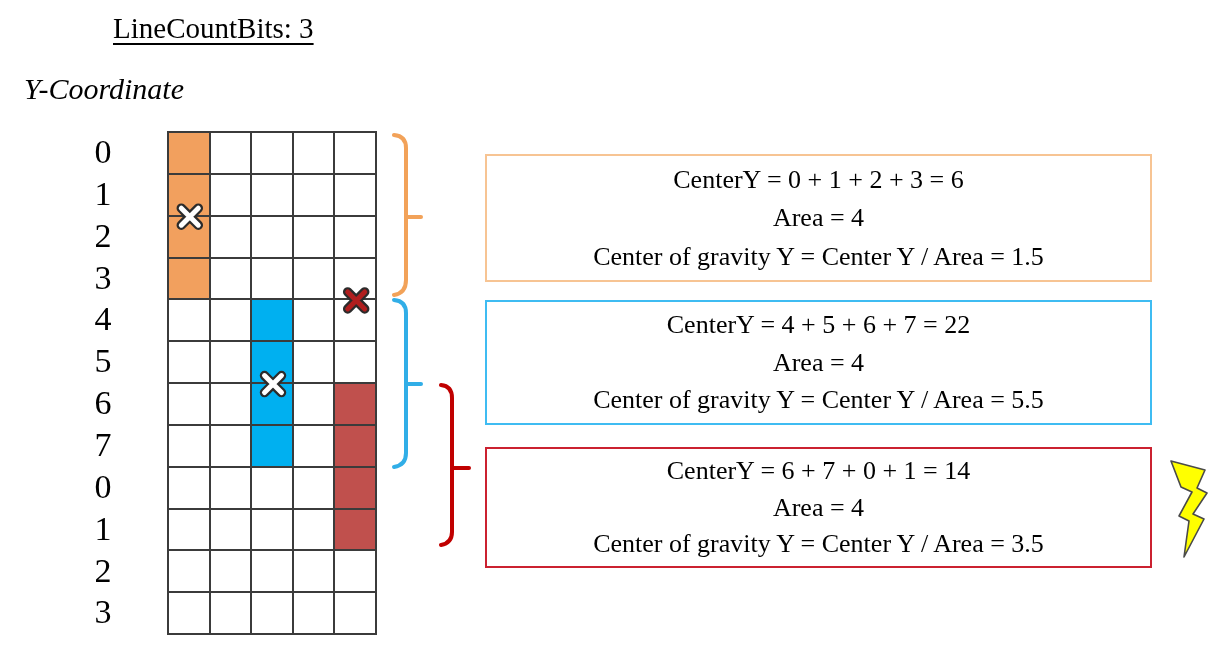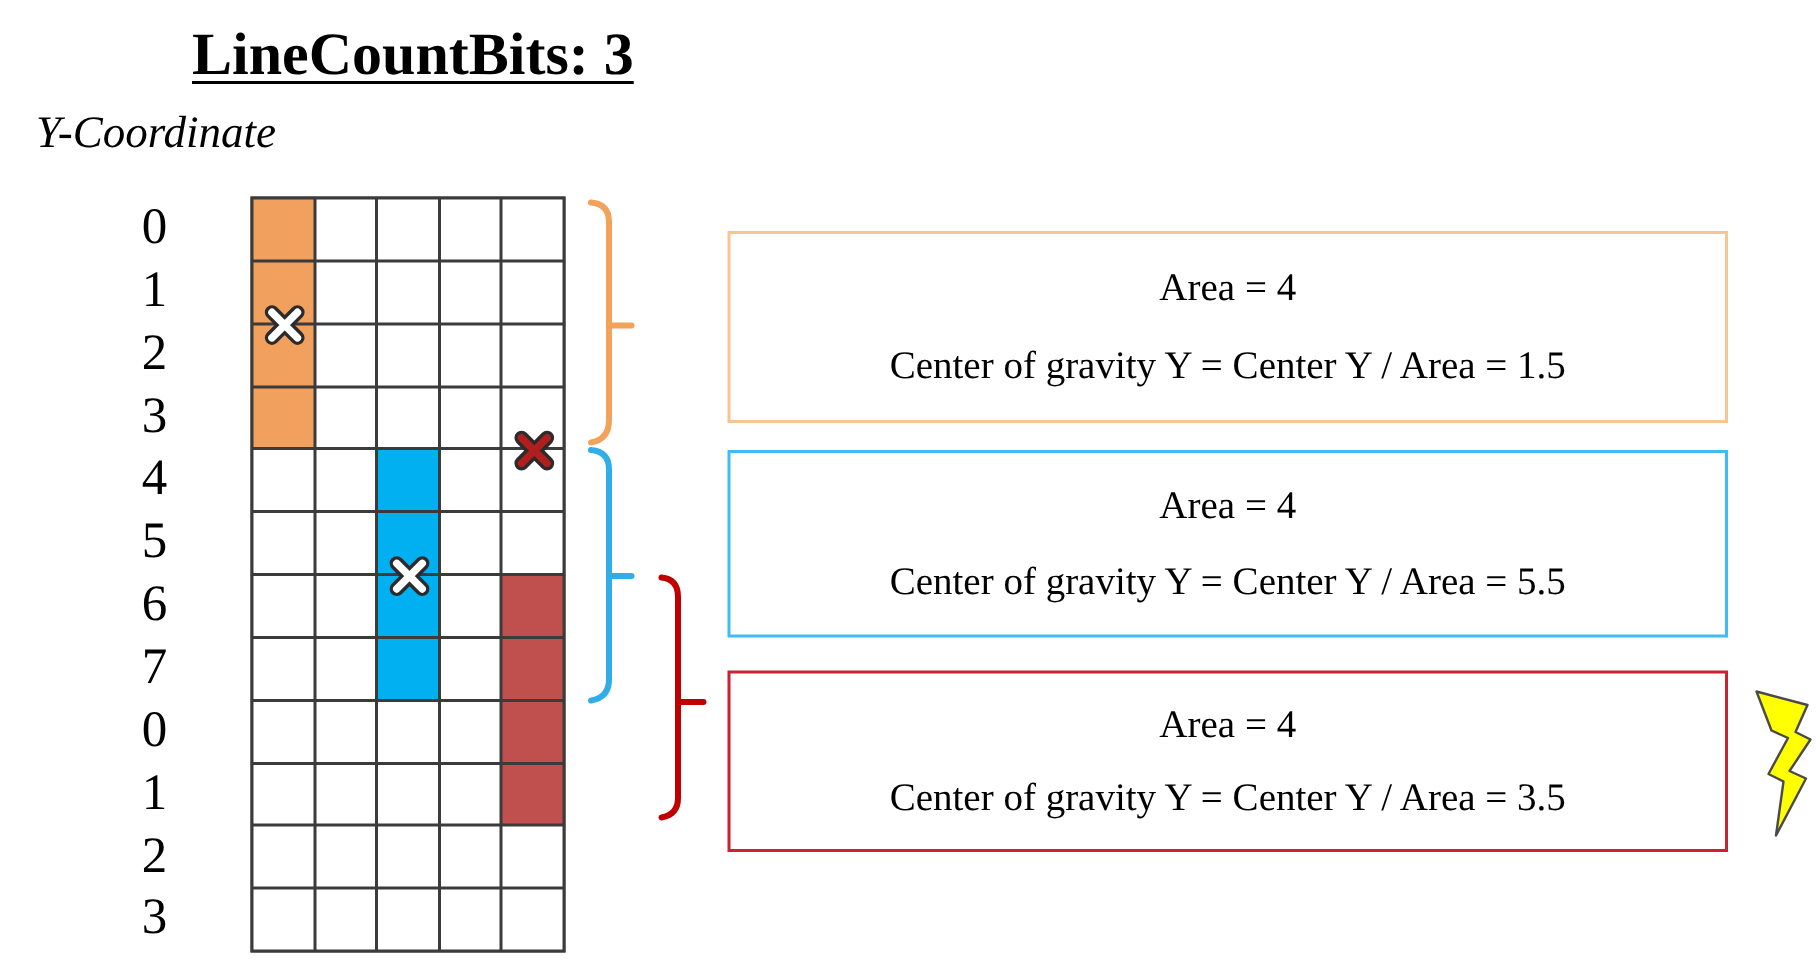--- a/index.html
+++ b/index.html
@@ -1,21 +1,21 @@
 <!DOCTYPE html>
 <html style="--orange: #F2A05E; --orange-box-border: #F7C493; --orange-brace: #F2A259; --blue: #00B0F0; --blue-box-border: #3FBCF2; --blue-brace: #31AEE7; --dark-red: #C0504D; --red-brace: #C00000; --red-box-border: #CB2130; --red-marker: #B01E1E; --marker-outline: #2B2B2B; --lightning-fill: #FFFF00; --grid-line: #3B3B3B; --text: #000000;"><head>
 <meta charset="utf-8">
 <style>
   html,body{margin:0;padding:0;}
   body{
     width:1212px;height:648px;position:relative;background:#ffffff;overflow:hidden;
     font-family:"Liberation Serif", serif;color:#000;
   }
   .title{
-    position:absolute;left:128px;top:12px;font-size:40px;font-weight:bold;
+    position:absolute;left:113px;top:12px;font-size:29px;font-weight:normal;
     text-decoration:underline;text-decoration-thickness:2px;text-underline-offset:5px;
     white-space:nowrap;
   }
   .axis-label{
     position:absolute;left:24px;top:72px;font-size:30px;font-style:italic;white-space:nowrap;text-align:right;
   }
   .row-label{
     position:absolute;left:81px;width:44px;height:42px;line-height:42px;
     text-align:center;font-size:34px;
   }
@@ -148,27 +148,30 @@
         <path d="M264.5,375.6 L281.5,392.6 M281.5,375.6 L264.5,392.6" style="fill:none;stroke:#ffffff;stroke-width:5;stroke-linecap:round;"></path>
       </g>
       <g>
         <path d="M347.70000000000005,291.9 L364.70000000000005,308.9 M364.70000000000005,291.9 L347.70000000000005,308.9" style="fill:none;stroke:var(--marker-outline);stroke-width:9.5;stroke-linecap:round;"></path>
         <path d="M347.70000000000005,291.9 L364.70000000000005,308.9 M364.70000000000005,291.9 L347.70000000000005,308.9" style="fill:none;stroke:var(--red-marker);stroke-width:5;stroke-linecap:round;"></path>
       </g>
     </g>
 </svg>
 
 <div class="fbox orange">
+  <div class="line">CenterY = 0 + 1 + 2 + 3 = 6</div>
   <div class="line">Area = 4</div>
   <div class="line">Center of gravity Y = Center Y / Area = 1.5</div>
 </div>
 <div class="fbox blue">
+  <div class="line">CenterY = 4 + 5 + 6 + 7 = 22</div>
   <div class="line">Area = 4</div>
   <div class="line">Center of gravity Y = Center Y / Area = 5.5</div>
 </div>
 <div class="fbox red">
+  <div class="line">CenterY = 6 + 7 + 0 + 1 = 14</div>
   <div class="line">Area = 4</div>
   <div class="line">Center of gravity Y = Center Y / Area = 3.5</div>
 </div>
 
 <svg class="bolt" width="46" height="102" viewBox="0 0 46 102">
   <polygon points="5,3 39,12 31,30 41,35 27,56 38,61 18,99 23,63 13,58 26,34 15,29" style="fill:var(--lightning-fill);stroke:#4a4a4a;stroke-width:1.6;stroke-linejoin:round;"></polygon>
 </svg>
 
 </body></html>

